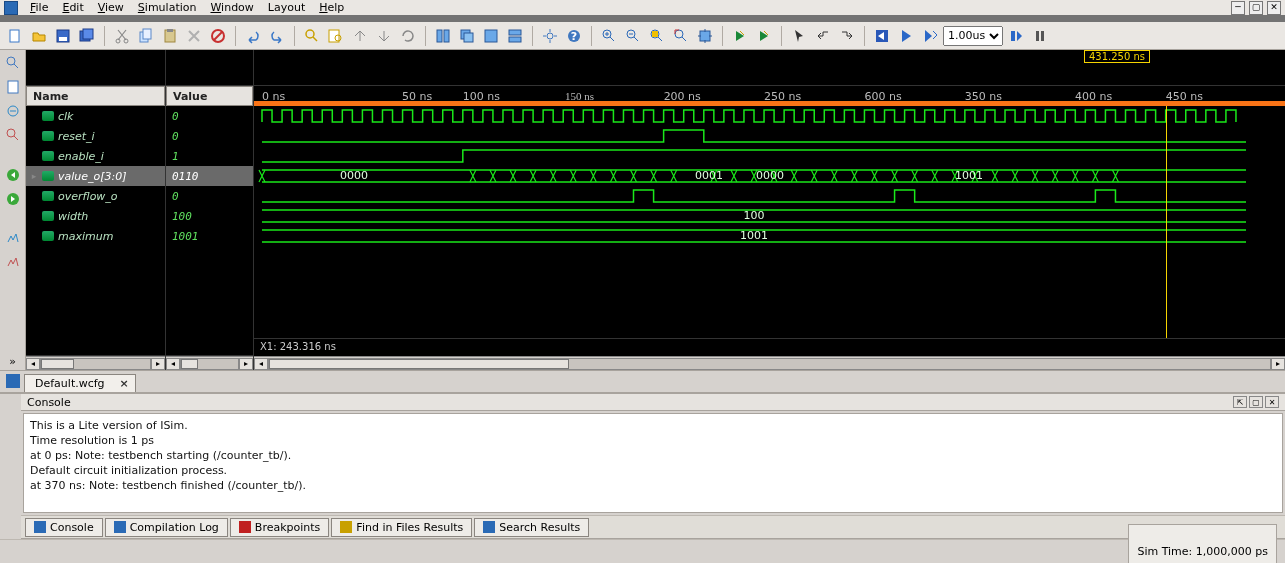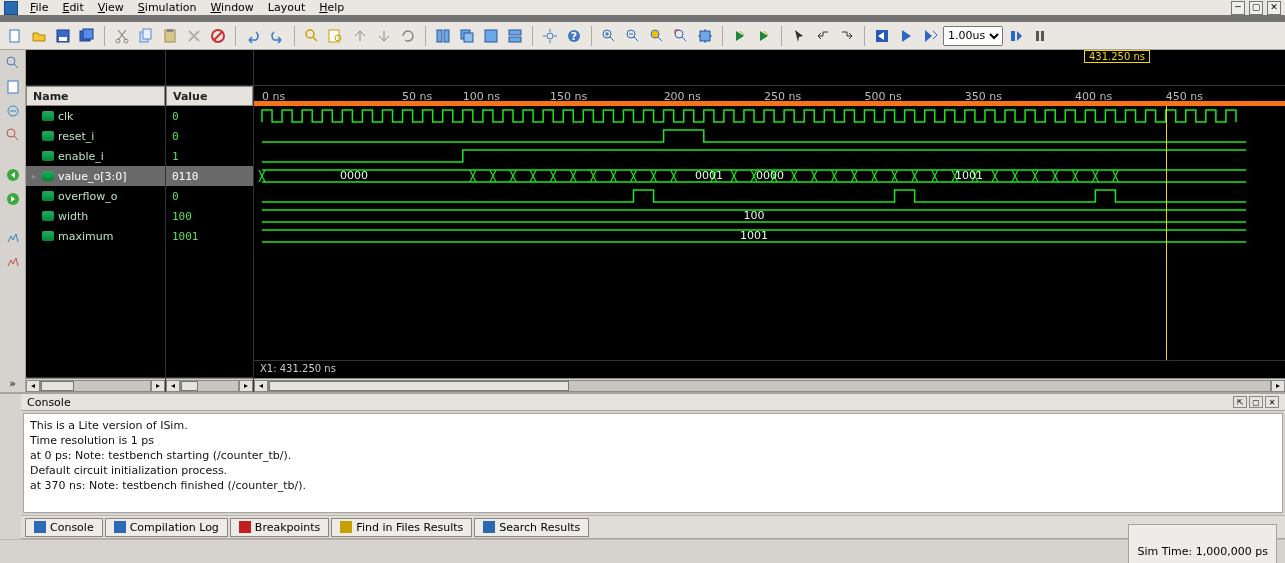--- a/index.html
+++ b/index.html
@@ -17,21 +17,21 @@
 
 .main { flex: 1; display: flex; flex-direction: column; min-height: 0; }
 .wave-area { flex: 1; display: flex; min-height: 0; background: #d6d2ce; border-bottom: 1px solid #a8a39d; }
 .left-tools { width: 26px; background: #d6d2ce; border-right: 1px solid #a8a39d; display: flex; flex-direction: column; align-items: center; padding-top: 4px; gap: 6px; }
 .left-tools .lbtn { width: 18px; height: 18px; display:flex; align-items:center; justify-content:center;}
 .panel { display: flex; flex-direction: column; background: #000; }
 .panel-head { background: #e6e3df; border: 1px solid #8b8680; height: 20px; display: flex; align-items: center; padding: 0 6px; font-weight: bold; color: #222;}
 .name-panel { width: 140px; border-right: 1px solid #333; }
 .strip { height: 36px; background:#000; border-bottom:1px solid #333;}
 .value-panel { width: 88px; border-right: 1px solid #333; }
-.sig-list { flex: 1; background: #000; color: #ccc; overflow: hidden; }
+.sig-list { flex: 1; background: #000; color: #ccc; overflow: hidden; font-style: italic; }
 .sig-row { height: 20px; display: flex; align-items: center; padding: 0 4px; gap: 4px; color: #b8e0c0; }
 .sig-row.selected { background: #6a6a6a; color: #fff; }
 .sig-row .expand { width: 8px; text-align:center; color:#888; font-size:9px;}
 .sig-row .sicon { width: 12px; height: 10px; background: linear-gradient(#2a6,#083); border-radius:2px; }
 .val-row { height: 20px; display: flex; align-items: center; padding: 0 6px; color: #5fdf5f; font-family: monospace; }
 .val-row.selected { background: #6a6a6a; color: #fff; }
 .wave-panel { flex: 1; display: flex; flex-direction: column; position: relative; background: #000; }
 .time-marker { position: absolute; top: 0; right: 120px; background: #000; color: #f5d400; border: 1px solid #f5d400; padding: 0 4px; font-size: 10px; z-index:5;}
 .ruler { height: 20px; background: #000; color: #ccc; position: relative; border-bottom: 5px solid #f97316; font-size:10px;}
 .ruler .tick { position: absolute; top: 4px; color: #bbb; }
@@ -431,24 +431,24 @@
   </div>
 
   <div class="wave-panel">
     <div class="strip" style="position:relative">
       <div class="time-marker" style="right:135px">431.250 ns</div>
     </div>
     <div class="ruler" id="ruler">
           <div class="tick" style="left: 8px;">0 ns</div>
           <div class="tick" style="left: 112px; margin-left: 36px;">50 ns</div>
           <div class="tick" style="left: 208.816px;">100 ns</div>
-          <div class="tick" style="left: 296px;">150 ns</div>
+          <div class="tick" style="left: 311px; font-family: Liberation Serif, serif;">150 ns</div>
           <div class="tick" style="left: 409.633px;">200 ns</div>
           <div class="tick" style="left: 510.041px;">250 ns</div>
-          <div class="tick" style="left: 610.449px;">500 ns</div>
+          <div class="tick" style="left: 610.449px;">600 ns</div>
           <div class="tick" style="left: 710.857px;">350 ns</div>
           <div class="tick" style="left: 821px;">400 ns</div>
           <div class="tick" style="left: 911.673px;">450 ns</div>
         </div>
     <div class="waves" id="waves">
       <div class="cursor-line" style="right:118px"></div>
     <div class="wave-row">
             <svg width="1000" height="20" style="position:absolute;left:0;top:0">
               <path d="M 8 16 L 8 16 L 8 4 L 18.04081632653061 4 L 18.04081632653061 16 L 28.081632653061224 16 L 28.081632653061224 4 L 38.12244897959184 4 L 38.12244897959184 16 L 48.16326530612245 16 L 48.16326530612245 4 L 58.204081632653065 4 L 58.204081632653065 16 L 68.24489795918367 16 L 68.24489795918367 4 L 78.28571428571429 4 L 78.28571428571429 16 L 88.3265306122449 16 L 88.3265306122449 4 L 98.36734693877551 4 L 98.36734693877551 16 L 108.40816326530613 16 L 108.40816326530613 4 L 118.44897959183673 4 L 118.44897959183673 16 L 128.48979591836735 16 L 128.48979591836735 4 L 138.53061224489795 4 L 138.53061224489795 16 L 148.57142857142858 16 L 148.57142857142858 4 L 158.6122448979592 4 L 158.6122448979592 16 L 168.6530612244898 16 L 168.6530612244898 4 L 178.69387755102042 4 L 178.69387755102042 16 L 188.73469387755102 16 L 188.73469387755102 4 L 198.77551020408163 4 L 198.77551020408163 16 L 208.81632653061226 16 L 208.81632653061226 4 L 218.85714285714286 4 L 218.85714285714286 16 L 228.89795918367346 16 L 228.89795918367346 4 L 238.9387755102041 4 L 238.9387755102041 16 L 248.9795918367347 16 L 248.9795918367347 4 L 259.0204081632653 4 L 259.0204081632653 16 L 269.0612244897959 16 L 269.0612244897959 4 L 279.1020408163265 4 L 279.1020408163265 16 L 289.14285714285717 16 L 289.14285714285717 4 L 299.18367346938777 4 L 299.18367346938777 16 L 309.2244897959184 16 L 309.2244897959184 4 L 319.265306122449 4 L 319.265306122449 16 L 329.3061224489796 16 L 329.3061224489796 4 L 339.3469387755102 4 L 339.3469387755102 16 L 349.38775510204084 16 L 349.38775510204084 4 L 359.42857142857144 4 L 359.42857142857144 16 L 369.46938775510205 16 L 369.46938775510205 4 L 379.51020408163265 4 L 379.51020408163265 16 L 389.55102040816325 16 L 389.55102040816325 4 L 399.59183673469386 4 L 399.59183673469386 16 L 409.6326530612245 16 L 409.6326530612245 4 L 419.6734693877551 4 L 419.6734693877551 16 L 429.7142857142857 16 L 429.7142857142857 4 L 439.7551020408163 4 L 439.7551020408163 16 L 449.7959183673469 16 L 449.7959183673469 4 L 459.83673469387753 4 L 459.83673469387753 16 L 469.8775510204082 16 L 469.8775510204082 4 L 479.9183673469388 4 L 479.9183673469388 16 L 489.9591836734694 16 L 489.9591836734694 4 L 500 4 L 500 16 L 510.0408163265306 16 L 510.0408163265306 4 L 520.0816326530612 4 L 520.0816326530612 16 L 530.1224489795918 16 L 530.1224489795918 4 L 540.1632653061224 4 L 540.1632653061224 16 L 550.204081632653 16 L 550.204081632653 4 L 560.2448979591836 4 L 560.2448979591836 16 L 570.2857142857143 16 L 570.2857142857143 4 L 580.3265306122449 4 L 580.3265306122449 16 L 590.3673469387755 16 L 590.3673469387755 4 L 600.4081632653061 4 L 600.4081632653061 16 L 610.4489795918367 16 L 610.4489795918367 4 L 620.4897959183673 4 L 620.4897959183673 16 L 630.530612244898 16 L 630.530612244898 4 L 640.5714285714286 4 L 640.5714285714286 16 L 650.6122448979592 16 L 650.6122448979592 4 L 660.6530612244898 4 L 660.6530612244898 16 L 670.6938775510204 16 L 670.6938775510204 4 L 680.734693877551 4 L 680.734693877551 16 L 690.7755102040817 16 L 690.7755102040817 4 L 700.8163265306123 4 L 700.8163265306123 16 L 710.8571428571429 16 L 710.8571428571429 4 L 720.8979591836735 4 L 720.8979591836735 16 L 730.9387755102041 16 L 730.9387755102041 4 L 740.9795918367347 4 L 740.9795918367347 16 L 751.0204081632653 16 L 751.0204081632653 4 L 761.0612244897959 4 L 761.0612244897959 16 L 771.1020408163265 16 L 771.1020408163265 4 L 781.1428571428571 4 L 781.1428571428571 16 L 791.1836734693877 16 L 791.1836734693877 4 L 801.2244897959183 4 L 801.2244897959183 16 L 811.265306122449 16 L 811.265306122449 4 L 821.3061224489796 4 L 821.3061224489796 16 L 831.3469387755102 16 L 831.3469387755102 4 L 841.3877551020408 4 L 841.3877551020408 16 L 851.4285714285714 16 L 851.4285714285714 4 L 861.469387755102 4 L 861.469387755102 16 L 871.5102040816327 16 L 871.5102040816327 4 L 881.5510204081633 4 L 881.5510204081633 16 L 891.5918367346939 16 L 891.5918367346939 4 L 901.6326530612245 4 L 901.6326530612245 16 L 911.6734693877551 16 L 911.6734693877551 4 L 921.7142857142857 4 L 921.7142857142857 16 L 931.7551020408164 16 L 931.7551020408164 4 L 941.795918367347 4 L 941.795918367347 16 L 951.8367346938776 16 L 951.8367346938776 4 L 961.8775510204082 4 L 961.8775510204082 16 L 971.9183673469388 16 L 971.9183673469388 4 L 981.9591836734694 4 L 981.9591836734694 16 " fill="none" stroke="#1ae81a" stroke-width="1.5"></path>
             </svg>
@@ -516,31 +516,38 @@
               <text x="500" y="13" fill="#e0ffe0" font-size="10" font-family="monospace" text-anchor="middle">100</text>
             </svg>
           </div>
           <div class="wave-row">
             <svg width="1000" height="20" style="position:absolute;left:0;top:0">
               <path d="M 8 4 L 992 4 M 8 16 L 992 16" stroke="#1ae81a" stroke-width="1.5"></path>
               <text x="500" y="13" fill="#e0ffe0" font-size="10" font-family="monospace" text-anchor="middle">1001</text>
             </svg>
           </div>
         </div>
-    <div class="footer-row">X1: 431.250 ns</div>
+    <div class="footer-row">X1: 243.316 ns</div>
     <div class="hscroll">
           <div class="arrow">◂</div>
           <div class="track">
             <div class="thumb"></div>
           </div>
           <div class="arrow">▸</div>
         </div>
   </div>
  </div>
 
+ <div class="tabbar">
+   <div class="ticon"></div>
+   <div class="tab">
+     <span>Default.wcfg</span>
+     <span class="close">×</span>
+   </div>
+ </div>
 
  <div class="console-area">
    <div class="console-title">
      <span>Console</span>
      <div class="spacer"></div>
      <div class="cb">⇱</div>
      <div class="cb">▢</div>
      <div class="cb">✕</div>
    </div>
    <div class="console-body" id="console-body">

